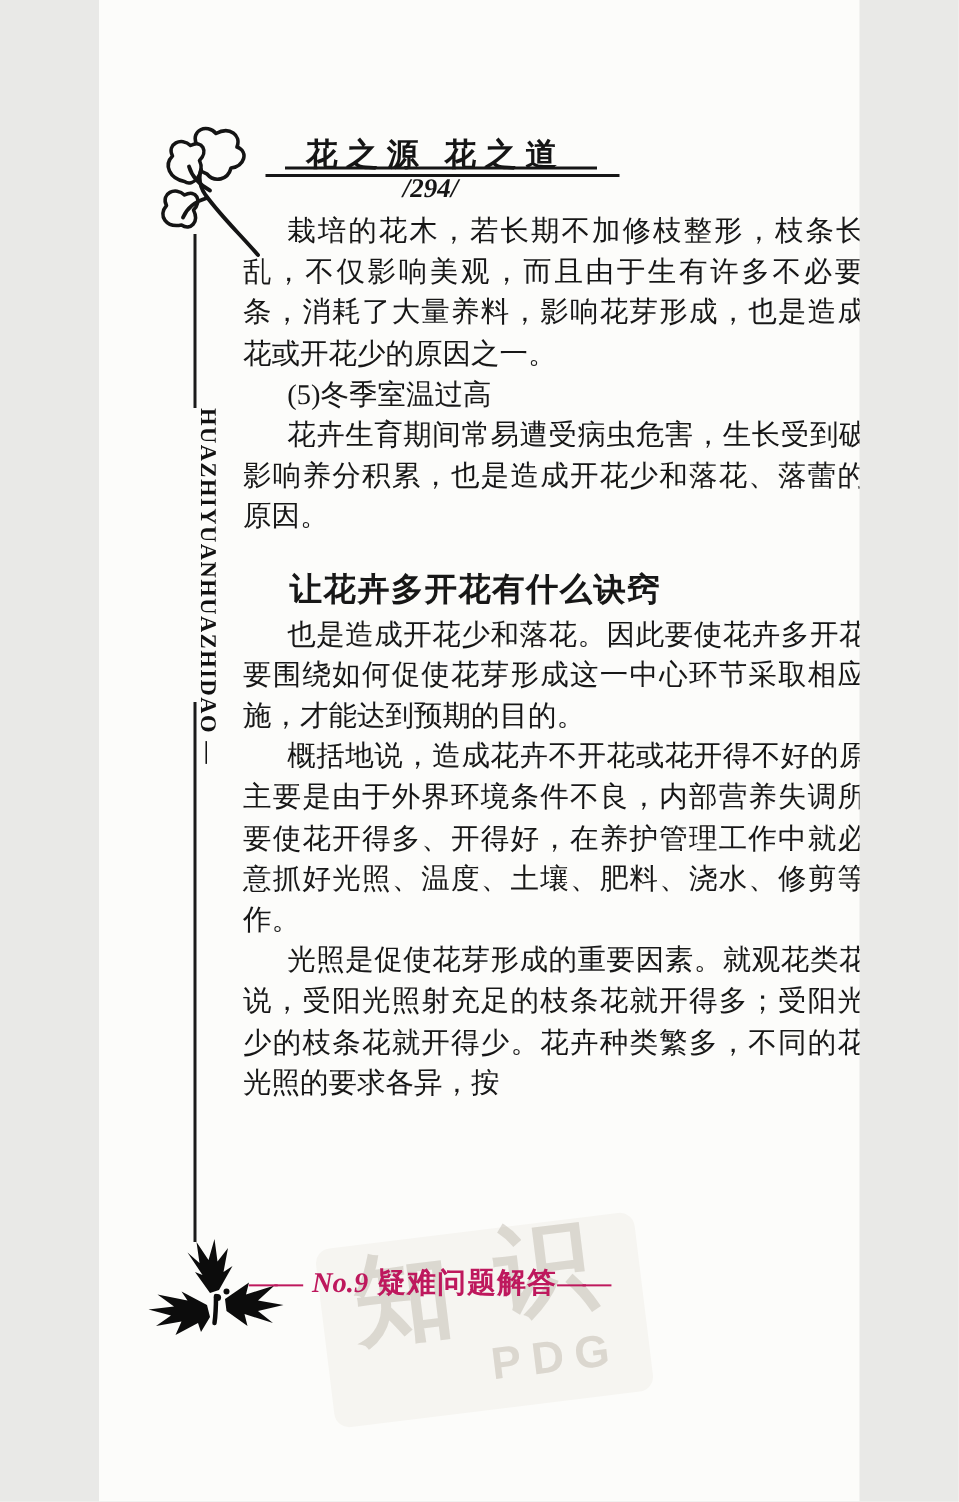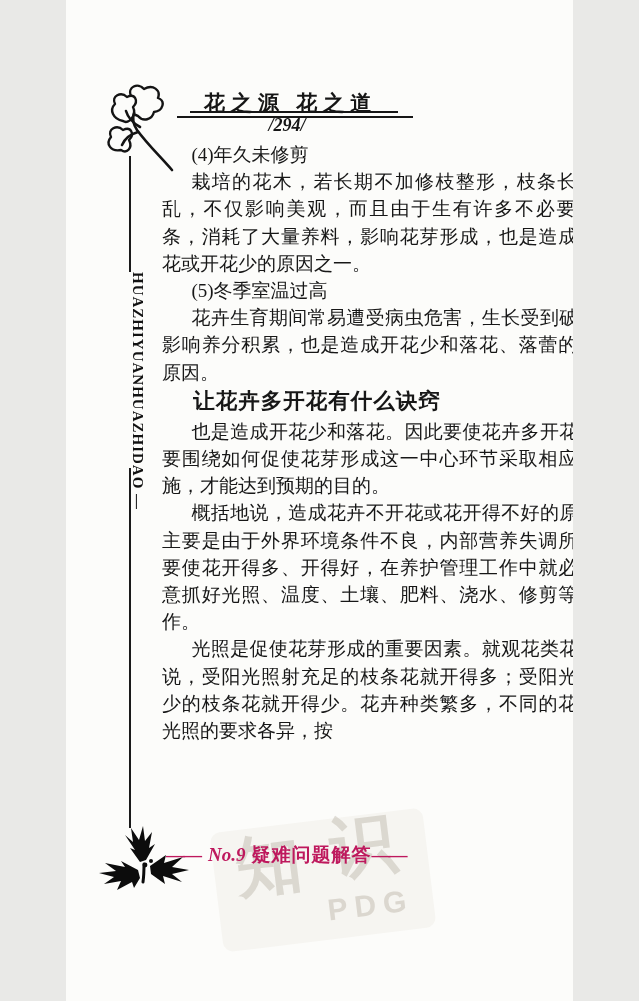--- a/index.html
+++ b/index.html
@@ -44,21 +44,21 @@
   .flower-bottom{position:absolute;left:26px;top:820px;}
 
   
   .body-text{
     position:absolute;left:96px;top:141px;width:455px;
     font-size:19px;line-height:27.2px;text-align:justify;
     color:#171717;
   }
   .body-text p{margin:0;text-indent:1.55em;}
   .section-title{
-    margin:1px 0 3px 0;
+    margin:20px 0 3px 0;
     font-size:21.5px;font-weight:bold;letter-spacing:1px;
     text-indent:1.45em;line-height:28px;
   }
 
   
   .watermark{
     position:absolute;left:150px;top:820px;width:214px;height:120px;
     background:#f6f5f1;border-radius:10px;
     transform:rotate(-7deg);
     z-index:0;
@@ -118,21 +118,20 @@
   <div class="header-title">花之源 花之道</div>
   <div class="header-rule1"></div>
   <div class="header-rule2"></div>
   <div class="page-number">/294/</div>
 
   <div class="rail-seg s1"></div>
   <div class="spine-text">HUAZHIYUANHUAZHIDAO —</div>
   <div class="rail-seg s2"></div>
 
   <div class="body-text">
-    <p>(4)年久未修剪</p>
     <p>栽培的花木，若长期不加修枝整形，枝条长得紊乱，不仅影响美观，而且由于生有许多不必要的枝条，消耗了大量养料，影响花芽形成，也是造成不开花或开花少的原因之一。</p>
     <p>(5)冬季室温过高</p>
     <p>花卉生育期间常易遭受病虫危害，生长受到破坏，影响养分积累，也是造成开花少和落花、落蕾的一个原因。</p>
     <h2 class="section-title">让花卉多开花有什么诀窍</h2>
     <p>也是造成开花少和落花。因此要使花卉多开花就需要围绕如何促使花芽形成这一中心环节采取相应的措施，才能达到预期的目的。</p>
     <p>概括地说，造成花卉不开花或花开得不好的原因，主要是由于外界环境条件不良，内部营养失调所致。要使花开得多、开得好，在养护管理工作中就必须注意抓好光照、温度、土壤、肥料、浇水、修剪等项工作。</p>
     <p>光照是促使花芽形成的重要因素。就观花类花卉来说，受阳光照射充足的枝条花就开得多；受阳光照射少的枝条花就开得少。花卉种类繁多，不同的花卉对光照的要求各异，按</p>
   </div>
 
   <div class="watermark">

